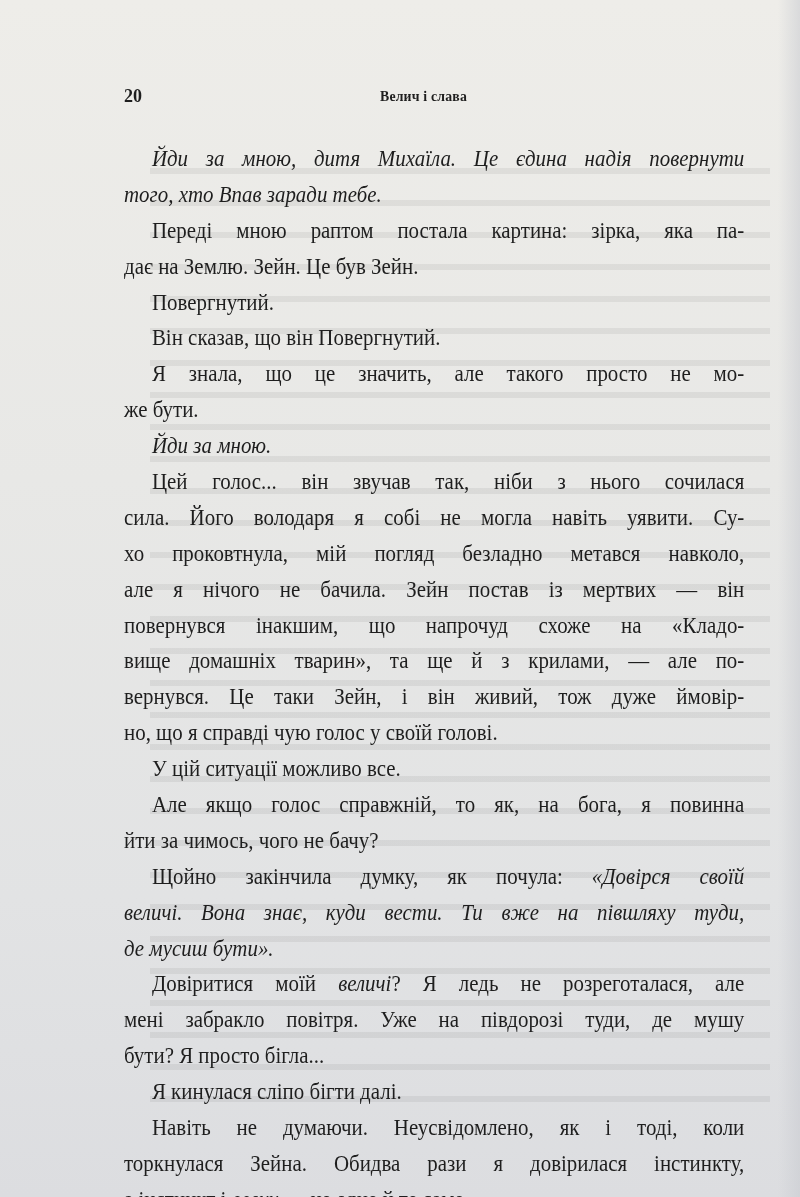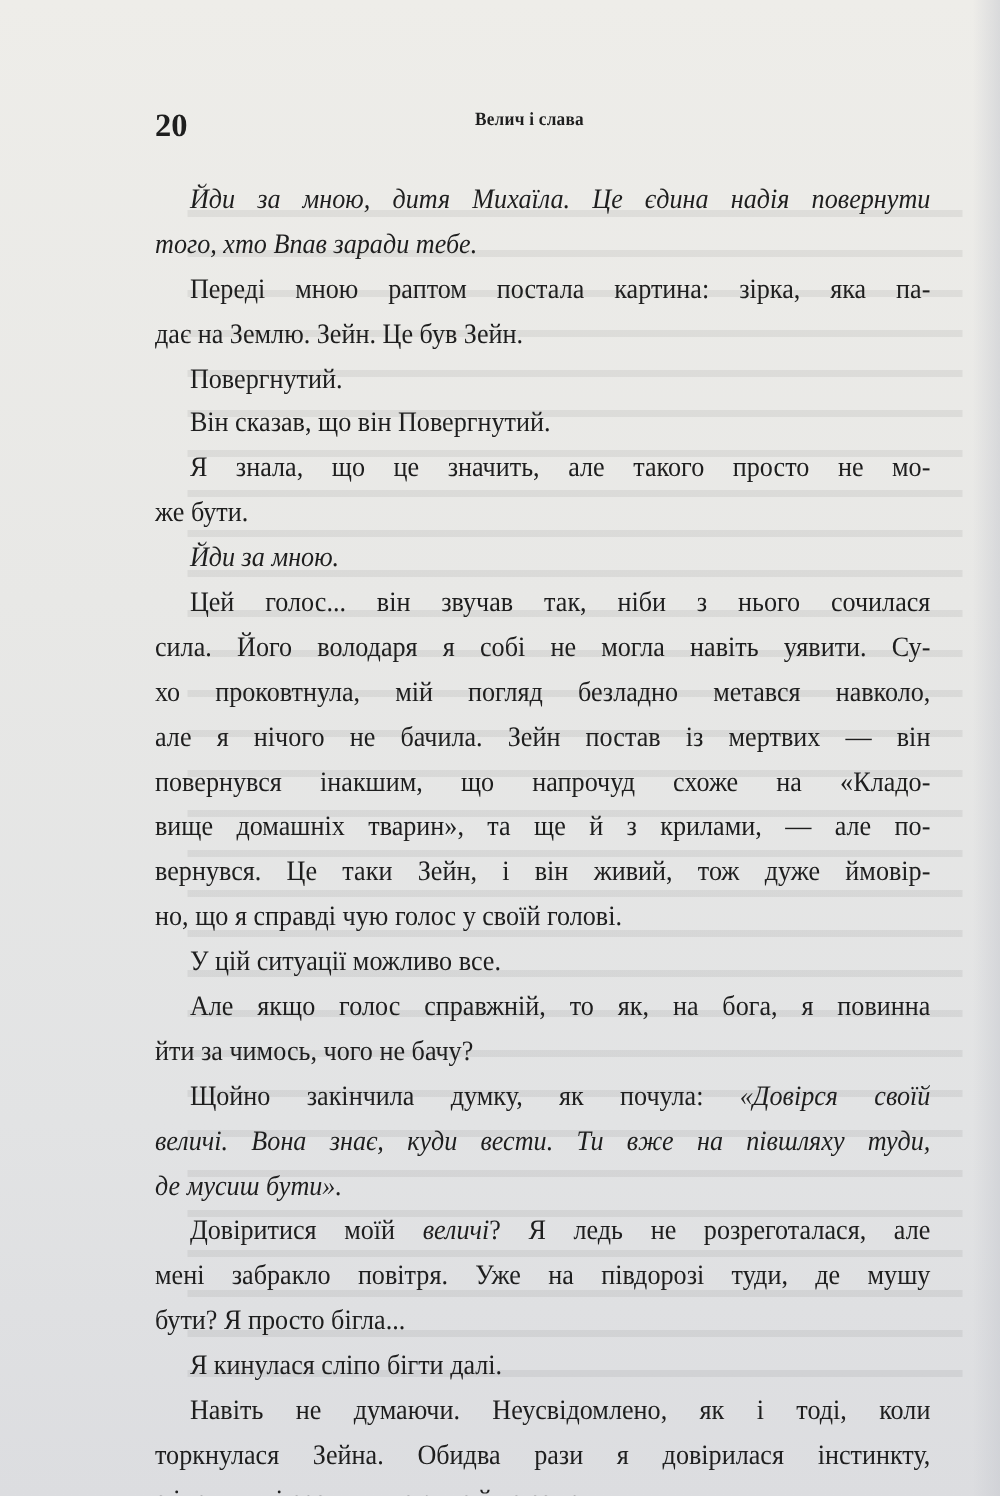--- a/index.html
+++ b/index.html
@@ -39,21 +39,21 @@
       left: 124px;
       width: 620px;
       height: 24px;
       font-weight: bold;
       font-size: 17px;
     }
     .page-number {
       position: absolute;
       left: 0;
       top: 0;
-      font-size: 26px;
+      font-size: 18px;
       text-align: right;
     }
     .running-title {
       position: absolute;
       left: 256px;
       top: 2px;
       font-size: 15px;
       letter-spacing: 0.2px;
       transform: scaleX(0.92);
       transform-origin: left center;

